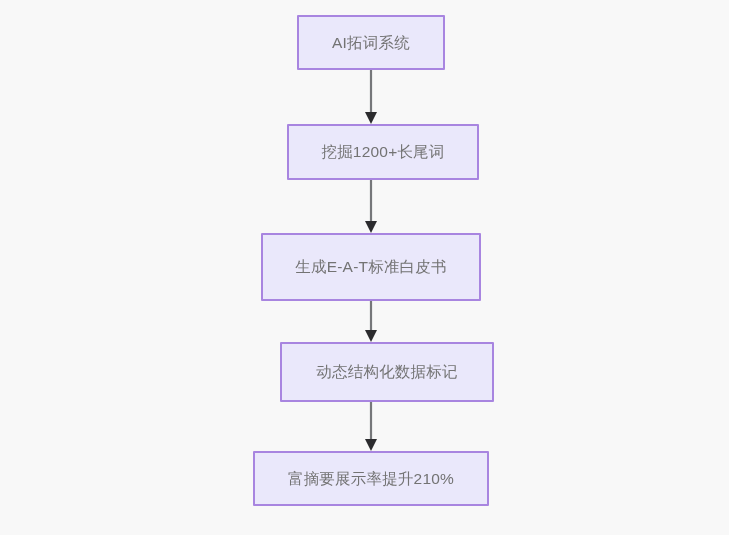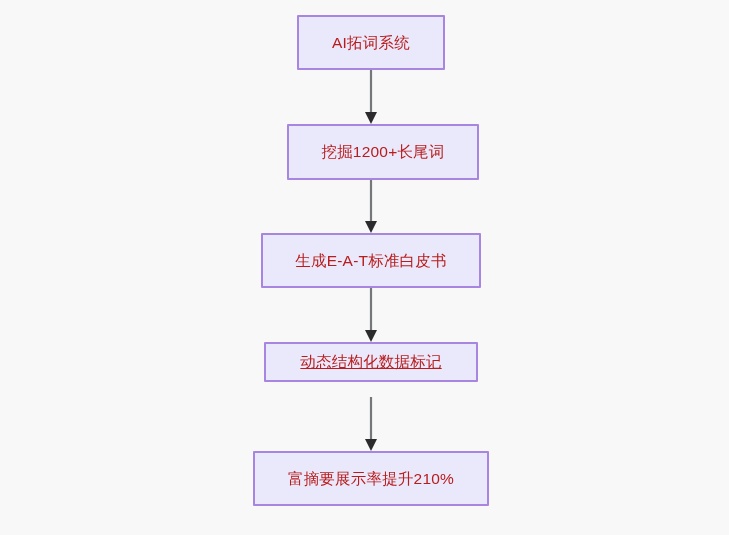--- a/index.html
+++ b/index.html
@@ -20,21 +20,21 @@
   }
   .node {
     position: absolute;
     box-sizing: border-box;
     background: #eae8fb;
     border: 2px solid #a885e0;
     border-radius: 1px;
     display: flex;
     align-items: center;
     justify-content: center;
-    color: #b91c1c;
+    color: #737373;
     font-size: 15.5px;
     letter-spacing: 0.2px;
     white-space: nowrap;
     line-height: 1;
   }
   .node .node-label {
     display: block;
   }
   .edge {
     position: absolute;
@@ -79,25 +79,25 @@
   </svg>
 
   <div class="node" style="left:297px; top:15px; width:148px; height:55px;">
     <span class="node-label">AI拓词系统</span>
   </div>
 
   <div class="node" style="left:275px; top:124px; width:192px; height:56px;margin-left:12px;">
     <span class="node-label">挖掘1200+长尾词</span>
   </div>
 
-  <div class="node" style="left:261px; top:233px; width:220px; height:55px;align-items:center;">
+  <div class="node" style="left:261px; top:233px; width:220px; height:68px;align-items:center;">
     <span class="node-label">生成E-A-T标准白皮书</span>
   </div>
 
-  <div class="node" style="left:264px; top:342px; width:214px; height:40px;text-decoration:underline;">
+  <div class="node" style="left:280px; top:342px; width:214px; height:60px;">
     <span class="node-label">动态结构化数据标记</span>
   </div>
 
   <div class="node" style="left:253px; top:451px; width:236px; height:55px;align-items:center;">
     <span class="node-label">富摘要展示率提升210%</span>
   </div>
 
 </div>
 
 </body></html>

